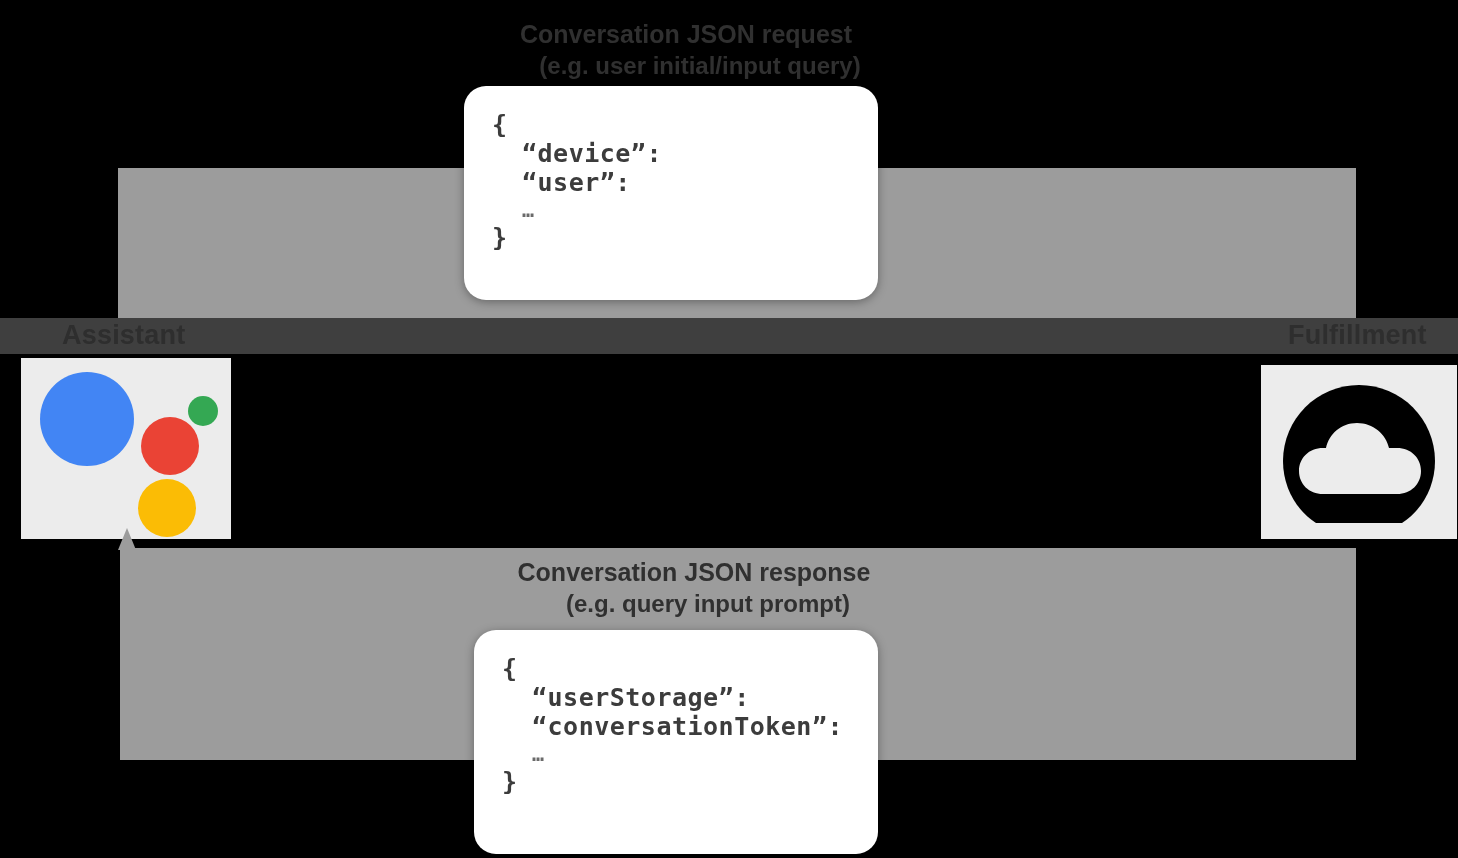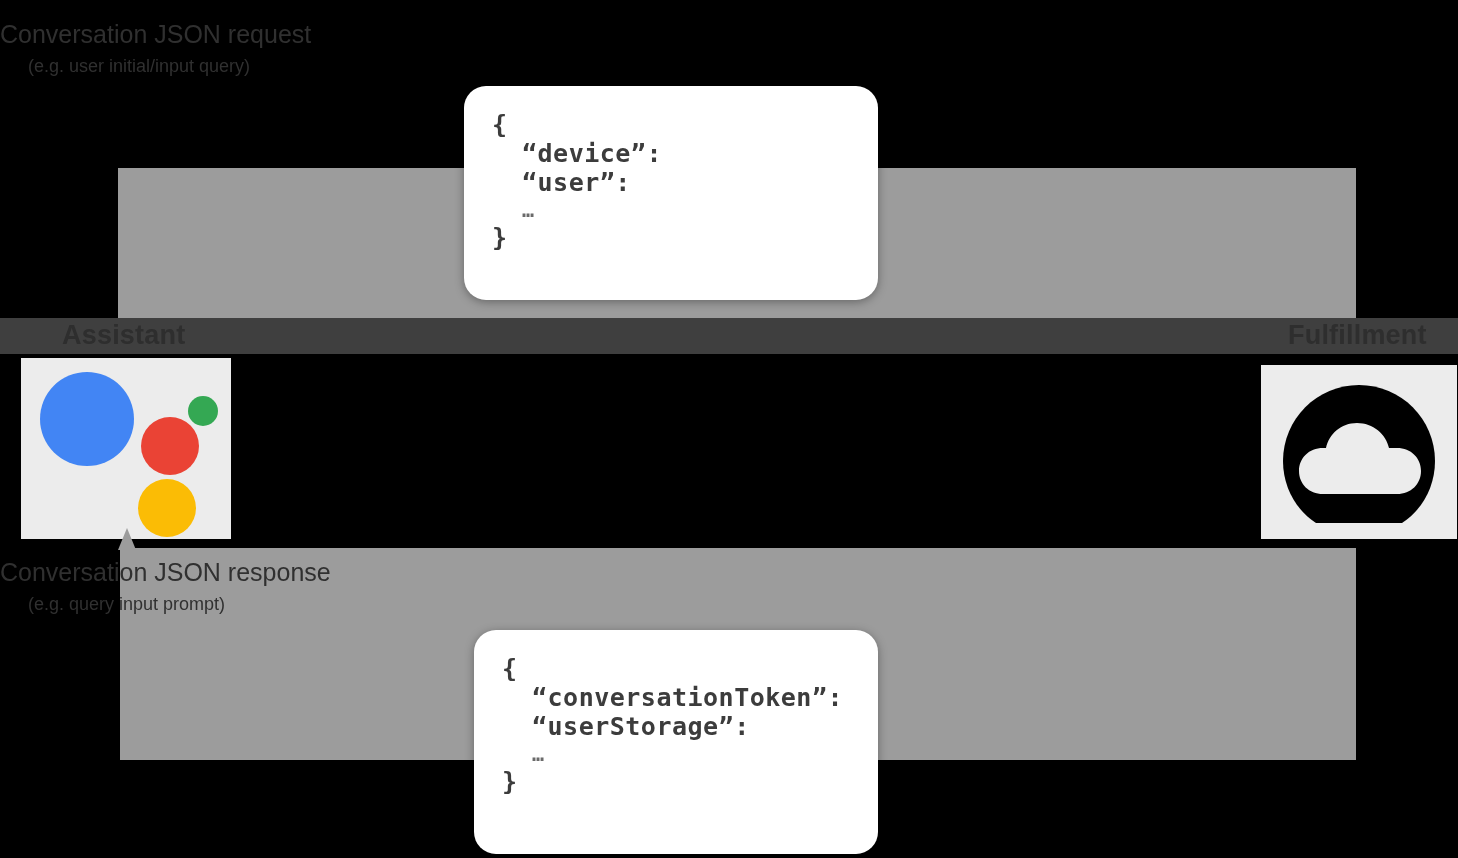--- a/index.html
+++ b/index.html
@@ -46,26 +46,28 @@
     font-size:25px;
     font-weight:700;
     letter-spacing:.2px;
     white-space:nowrap;
   }
   #label-assistant{left:62px;top:320px;font-size:27px;}
   #label-fulfillment{left:1288px;top:320px;font-size:27px;}
 
   .flow-caption{
     position:absolute;
+    text-align:center;
     color:#303030;
-    font-weight:400;
+    font-weight:700;
     white-space:nowrap;
+    padding-left:16px;
   }
   .flow-caption .l1{font-size:25px;line-height:32px;display:block;}
-  .flow-caption .l2{font-size:18px;line-height:32px;display:block;margin-left:28px;}
+  .flow-caption .l2{font-size:24px;line-height:32px;display:block;margin-left:28px;}
 
   #caption-request{left:0;top:18px;width:1340px;}
   #caption-response{left:0;top:556px;width:1356px;}
 
   
   .json-card{
     position:absolute;
     background:#ffffff;
     border-radius:22px;
     box-shadow:0 2px 10px rgba(0,0,0,.35);
@@ -159,19 +161,19 @@
   <div class="arrow-band" id="arrow-bot-body"></div>
   <div id="arrow-bot-head"></div>
 
   <div class="flow-caption" id="caption-response">
     <span class="l1">Conversation JSON response</span>
     <span class="l2">(e.g. query input prompt)</span>
   </div>
 
   <div class="json-card" id="json-response">
     <div class="json-line">{</div>
+    <div class="json-line indent">“userStorage”:</div>
     <div class="json-line indent">“conversationToken”:</div>
-    <div class="json-line indent">“userStorage”:</div>
     <div class="json-line ellipsis">…</div>
     <div class="json-line">}</div>
   </div>
 
 </div>
 
 </body></html>

